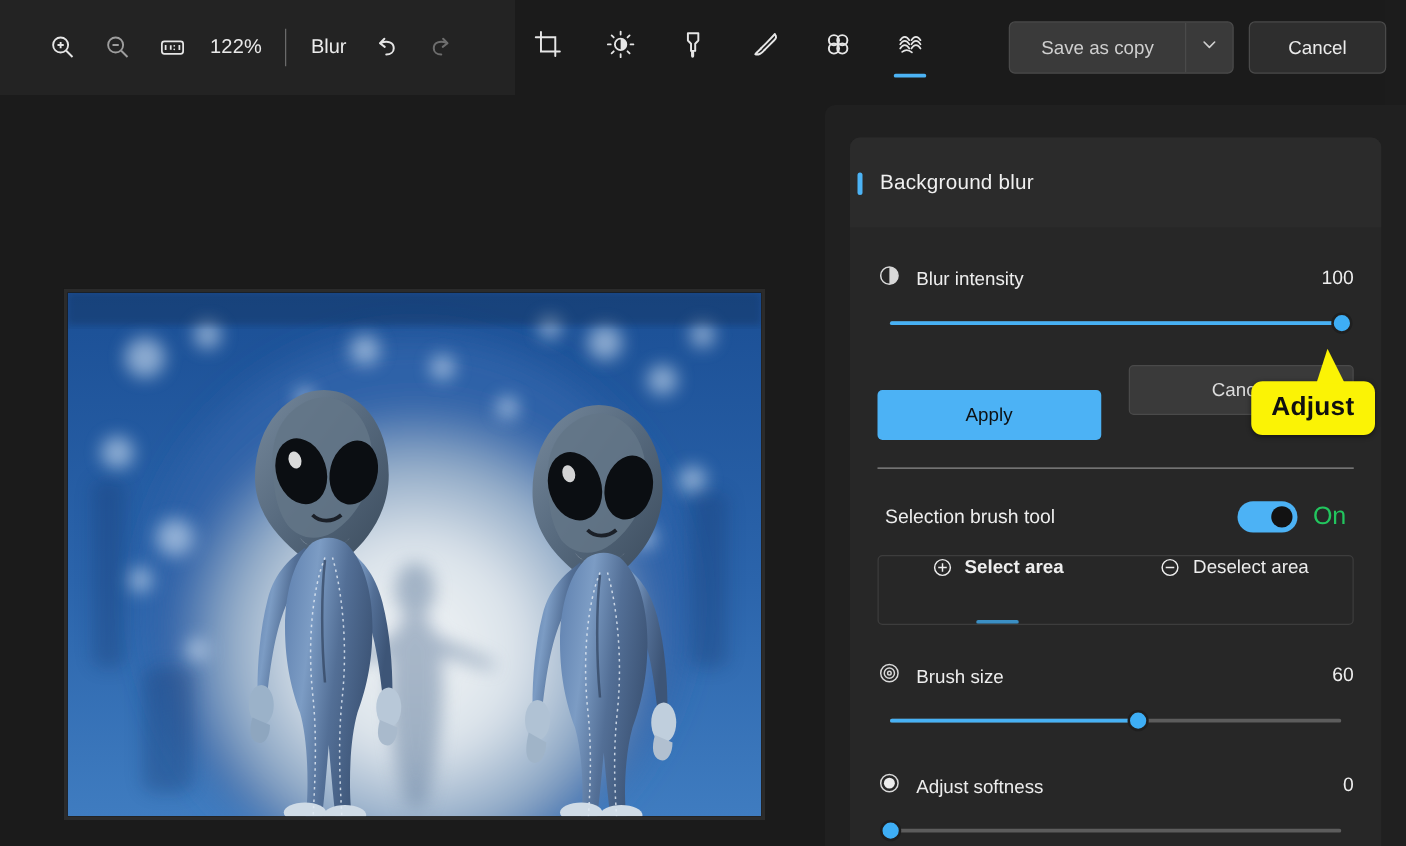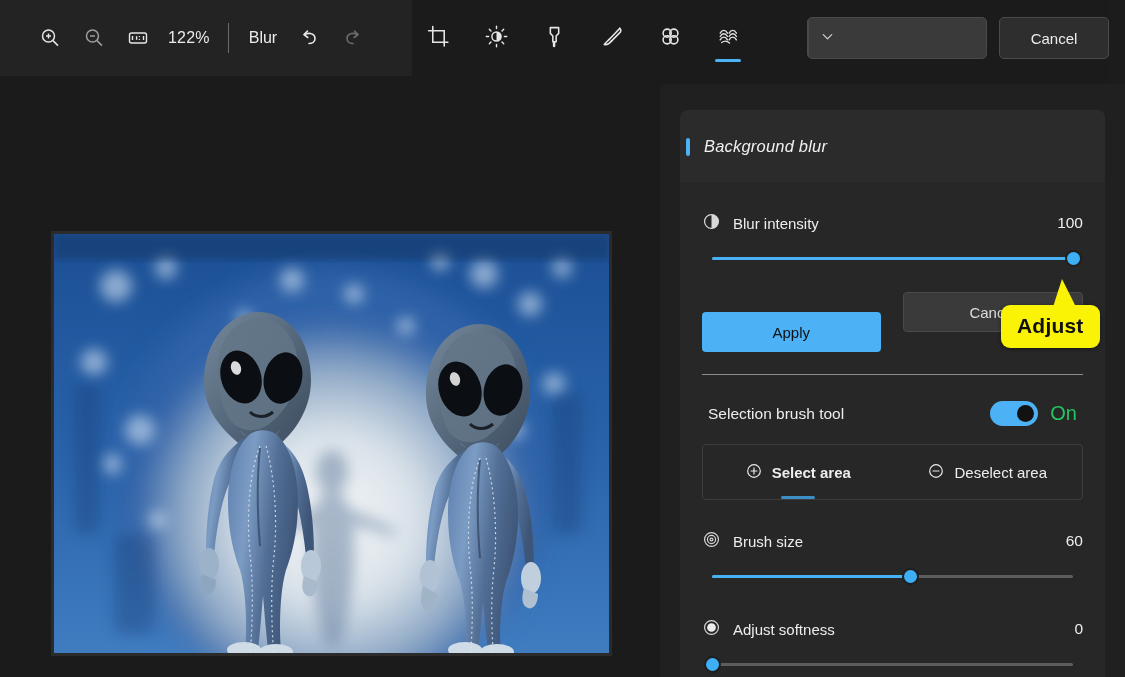--- a/index.html
+++ b/index.html
@@ -219,21 +219,20 @@
     top: 28px;
     width: 4px;
     height: 18px;
     border-radius: 2px;
     background: #4cb3f5;
   }
   .panel-header .title {
     font-size: 16.5px;
     color: #f0f0f0;
     letter-spacing: .2px;
-    font-style: italic;
   }
 
   .panel-body {
     padding: 0 22px;
   }
 
   .row-label {
     display: flex;
     align-items: center;
     justify-content: space-between;
@@ -360,21 +359,21 @@
     display: flex;
     margin-top: 18px;
     border: 1px solid #3d3d3d;
     border-radius: 4px;
     overflow: hidden;
     height: 56px;
   }
   .seg-item {
     flex: 1;
     display: flex;
-    align-items: center;
+    align-items: flex-start;
     justify-content: center;
     gap: 9px;
     font-size: 15px;
     color: #ededed;
     cursor: pointer;
     position: relative;
   }
   .seg-item.selected { font-weight: bold; }
   .seg-item .seg-underline {
     position: absolute;
@@ -552,20 +551,21 @@
             <path d="M12.6 8.8 C14.6 5.3 17.6 5.3 19.6 8.8"></path>
             <path d="M5.5 17.8 C8 15.8 11 16.4 13 18.2"></path>
           </svg>
         </span>
         <span class="underline"></span>
       </div>
     </div>
 
     <div class="tb-right">
       <div class="btn-split">
+        <div class="lbl">Save as copy</div>
         <div class="chev">
           <span>
             <svg width="15" height="15" viewBox="0 0 16 16" fill="none" stroke="#cfcfcf" stroke-width="1.4" stroke-linecap="round" stroke-linejoin="round">
               <polyline points="3.5,6 8,10.5 12.5,6"></polyline>
             </svg>
           </span>
         </div>
       </div>
       <button class="btn-cancel">Cancel</button>
     </div>

